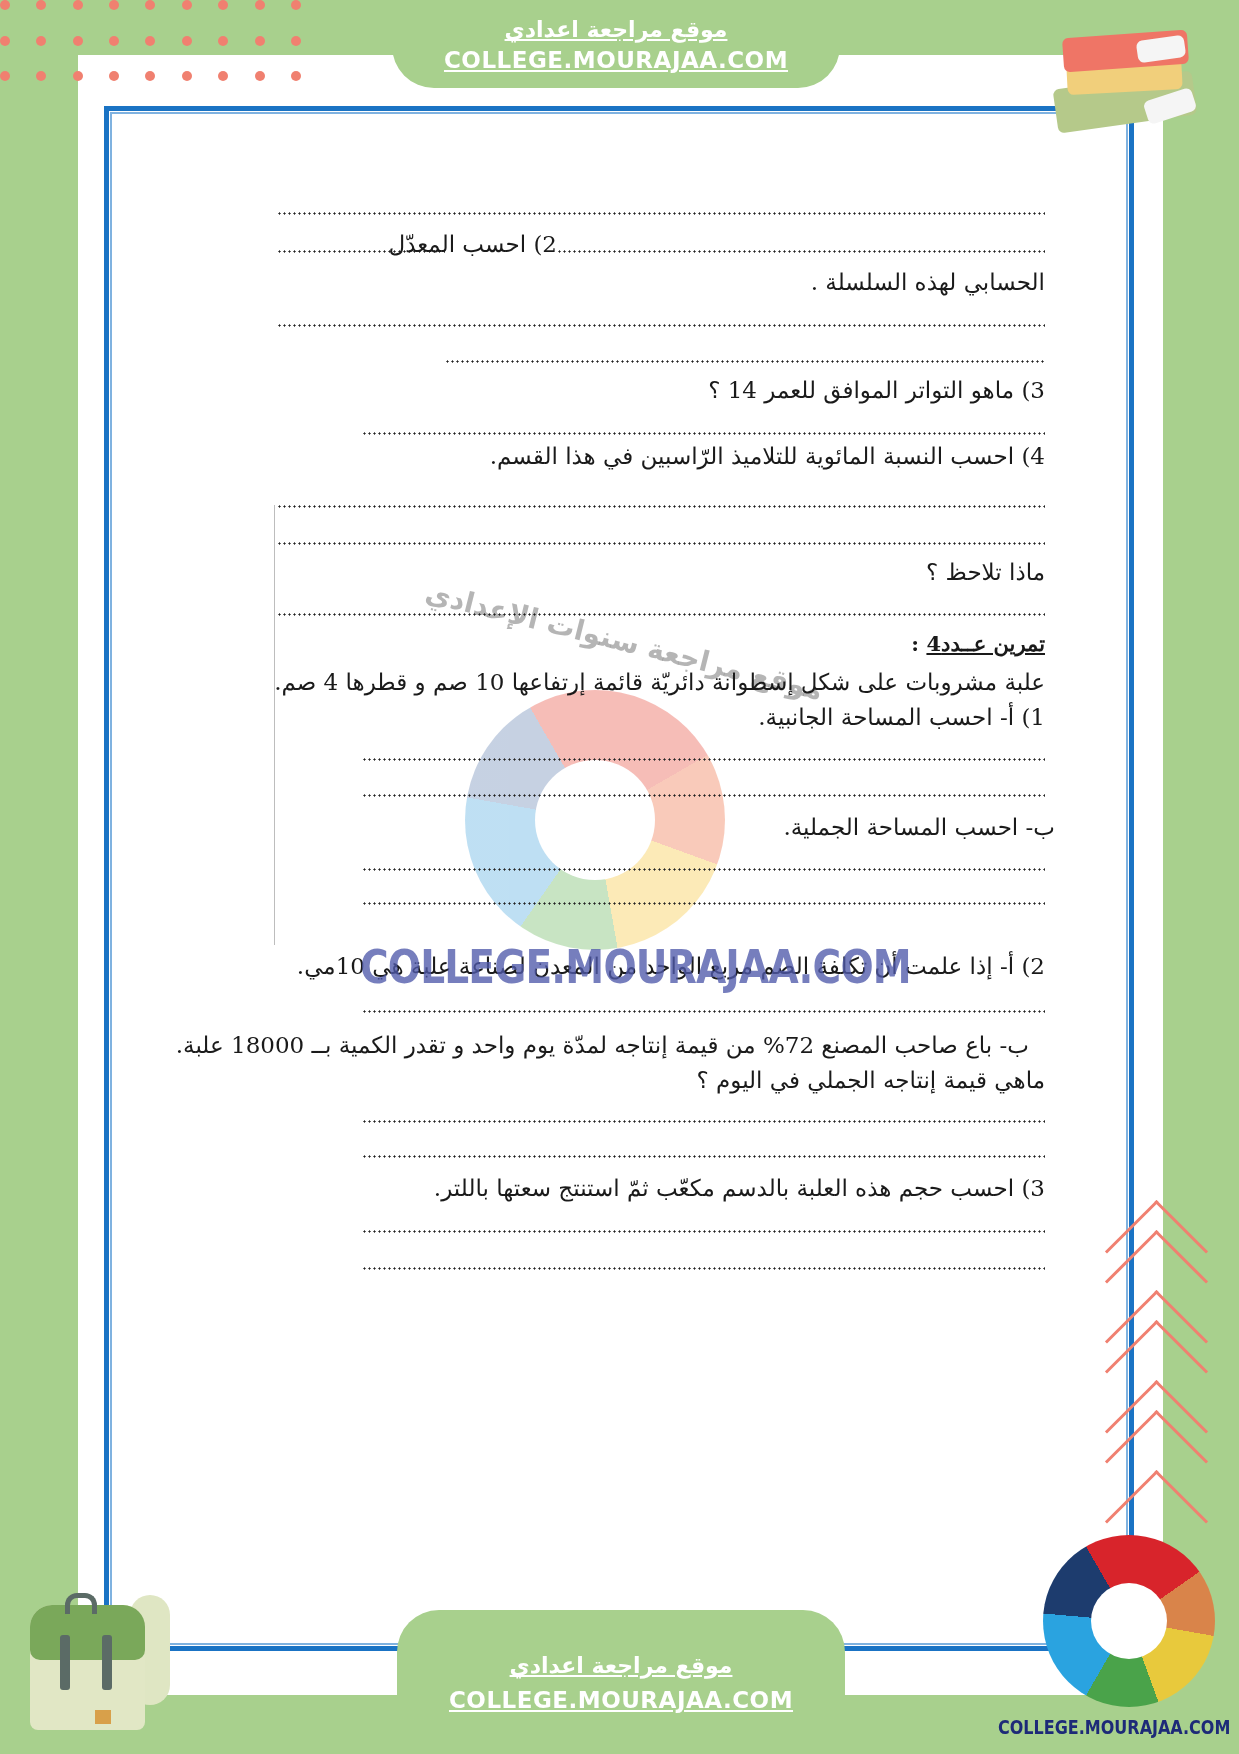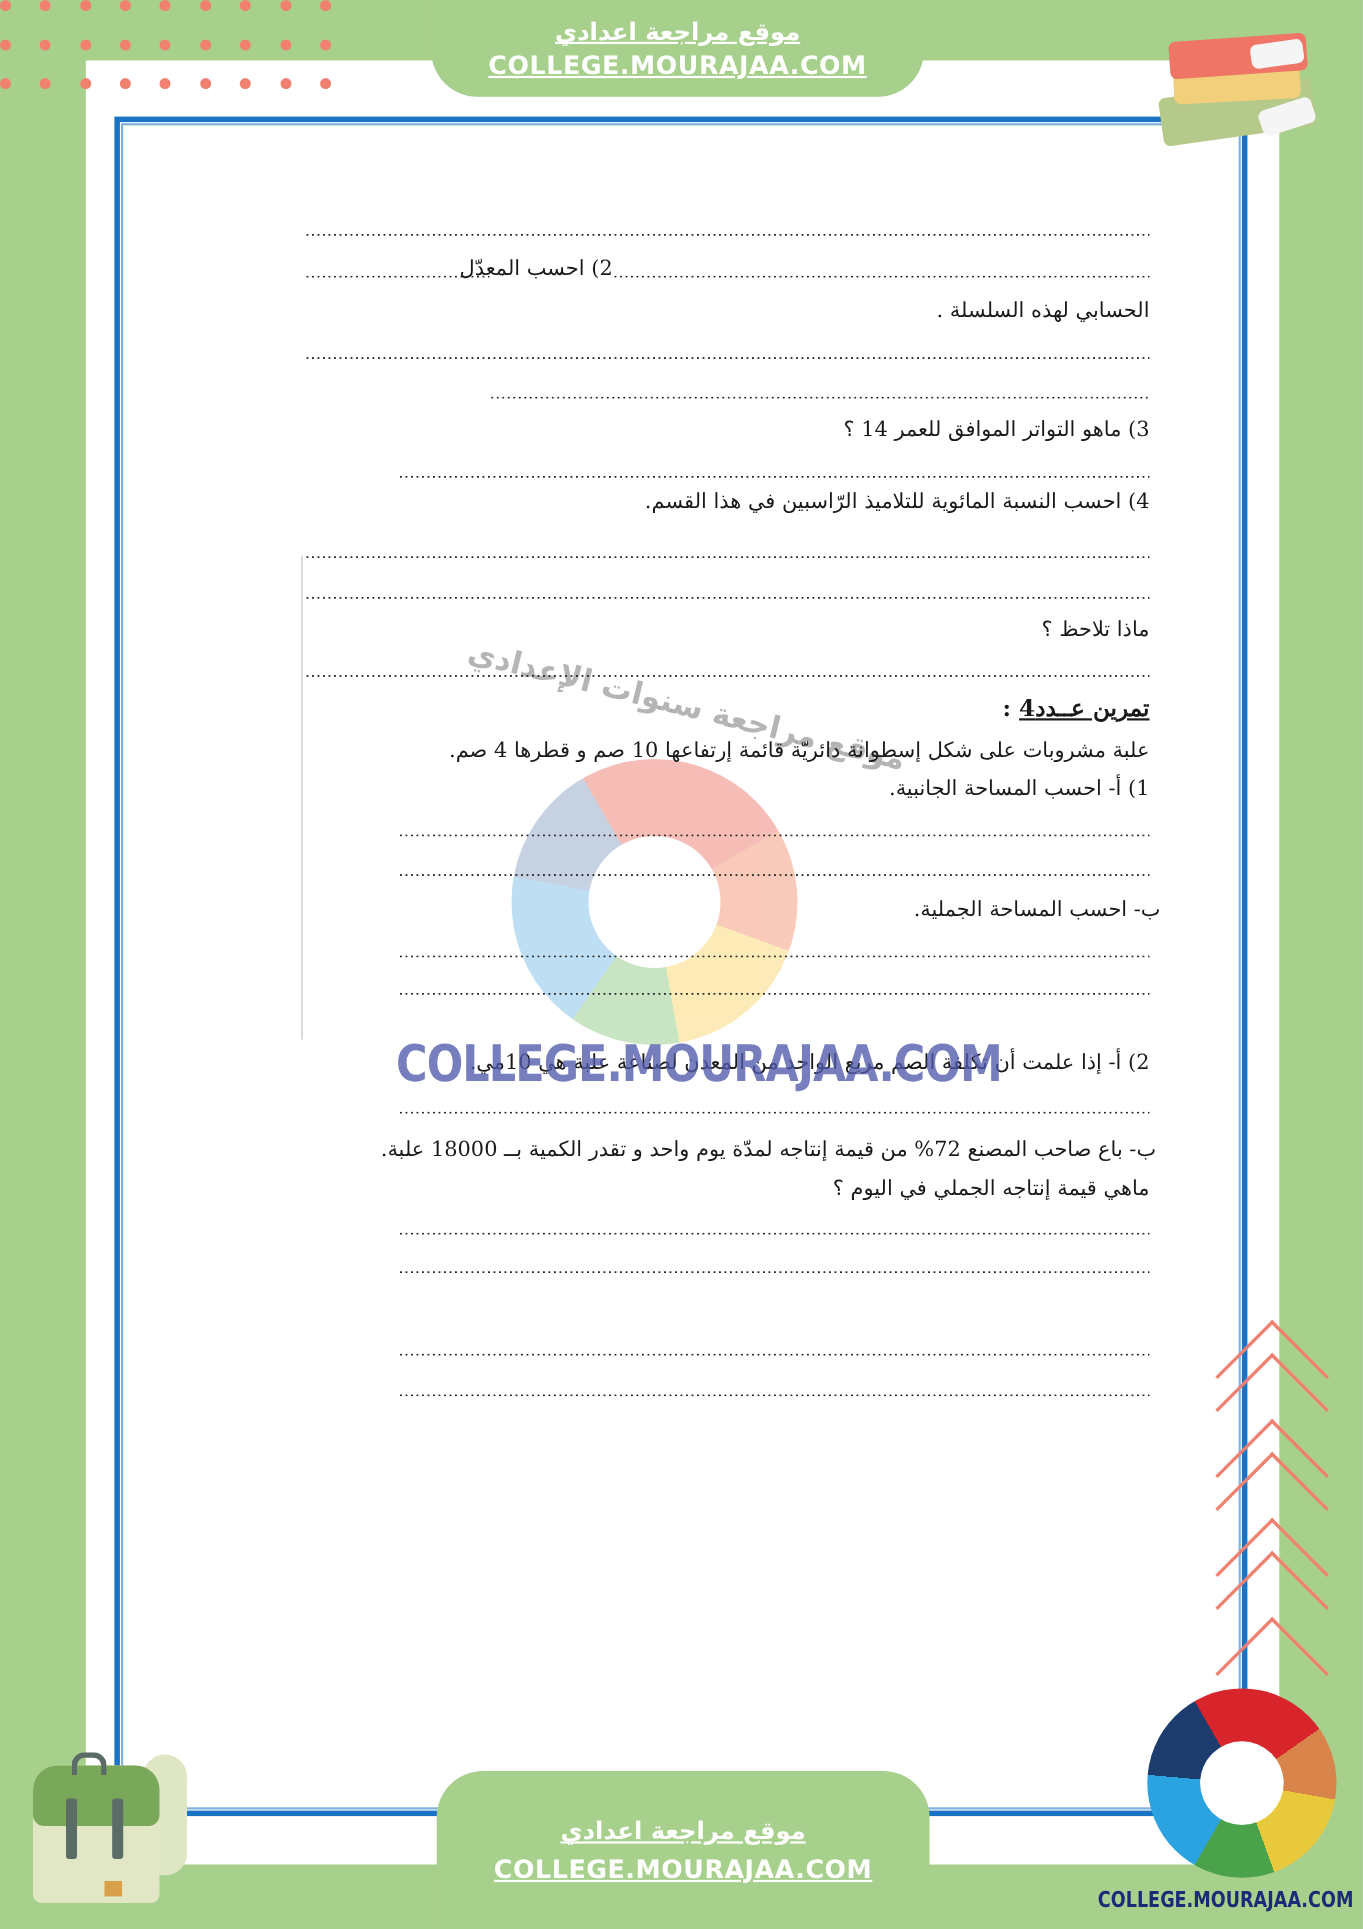--- a/index.html
+++ b/index.html
@@ -40,21 +40,21 @@
   .pill-ar { display: block; font-size: 22px; text-decoration: underline; direction: rtl; }
   .pill-en { display: block; font-size: 23px; text-decoration: underline; letter-spacing: 0.5px; }
   .header-pill .pill-ar { padding-top: 16px; line-height: 28px; }
   .header-pill .pill-en { line-height: 32px; }
   .footer-pill .pill-ar { padding-top: 40px; line-height: 32px; }
   .footer-pill .pill-en { line-height: 36px; }
 
   .doc { position: absolute; left: 0; top: 0; width: 1239px; height: 1754px; }
   .line {
     position: absolute; direction: rtl; color: #1a1a1a;
-    font-size: 19px; white-space: nowrap; line-height: 28px;
+    font-size: 23px; white-space: nowrap; line-height: 28px;
   }
   .dots {
     position: absolute; height: 3px;
     background-image: radial-gradient(circle, #222 0.9px, transparent 1.2px);
     background-size: 5px 3px; background-repeat: repeat-x;
   }
   .title-line { font-weight: bold; font-size: 21px; }
   .title-line .ul { text-decoration: underline; }
 
   .watermark-ring {
@@ -198,24 +198,25 @@
   </div>
   <div class="line" style="right:194px;top:668px;">علبة مشروبات على شكل إسطوانة دائريّة قائمة إرتفاعها 10 صم و قطرها 4 صم.</div>
   <div class="line" style="right:194px;top:703px;">1) أ- احسب المساحة الجانبية.</div>
   <div class="dots" style="left:362px;top:758px;width:683px;"></div>
   <div class="dots" style="left:362px;top:794px;width:683px;"></div>
   <div class="line" style="right:184px;top:813px;">ب- احسب المساحة الجملية.</div>
   <div class="dots" style="left:362px;top:868px;width:683px;"></div>
   <div class="dots" style="left:362px;top:902px;width:683px;"></div>
   <div class="line" style="right:194px;top:952px;">2) أ- إذا علمت أن تكلفة الصم مربع الواحد من المعدن لصناعة علبة هي 10مي.</div>
   <div class="dots" style="left:362px;top:1010px;width:683px;"></div>
-  <div class="line" style="right:188px;top:1031px;">ب- باع صاحب المصنع 72% من قيمة إنتاجه لمدّة يوم واحد و تقدر الكمية بــ 18000 علبة.</div>
+  <div class="line" style="right:210px;top:1031px;">ب- باع صاحب المصنع 72% من قيمة إنتاجه لمدّة يوم واحد و تقدر الكمية بــ 18000 علبة.</div>
   <div class="line" style="right:194px;top:1066px;">ماهي قيمة إنتاجه الجملي في اليوم ؟</div>
   <div class="dots" style="left:362px;top:1120px;width:683px;"></div>
   <div class="dots" style="left:362px;top:1155px;width:683px;"></div>
+  <div class="line" style="right:194px;top:1174px;">3) احسب حجم هذه العلبة بالدسم مكعّب ثمّ استنتج سعتها باللتر.</div>
   <div class="dots" style="left:362px;top:1230px;width:683px;"></div>
   <div class="dots" style="left:362px;top:1267px;width:683px;"></div>
 </div>
 
 <div class="wm-college">COLLEGE.MOURAJAA.COM</div>
 
 <div class="footer-pill">
   <span class="pill-ar">موقع مراجعة اعدادي</span>
   <span class="pill-en">COLLEGE.MOURAJAA.COM</span>
 </div>

